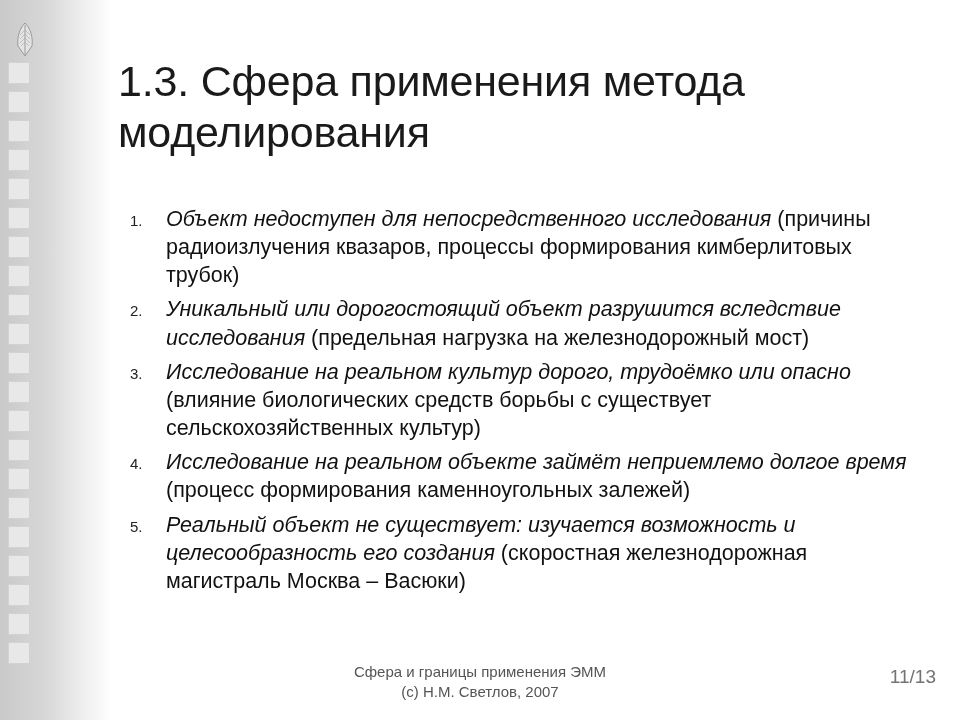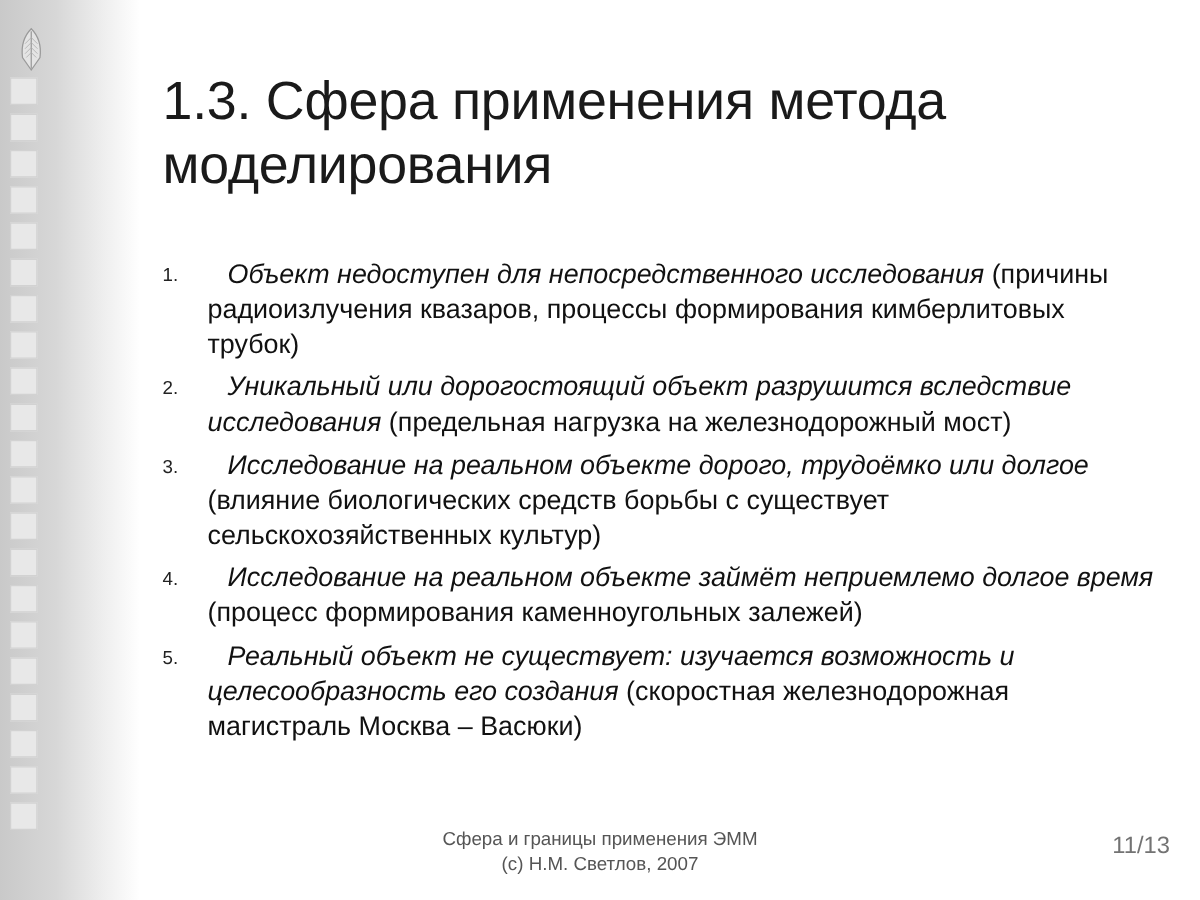--- a/index.html
+++ b/index.html
@@ -56,21 +56,20 @@
   .title {
     position: absolute;
     left: 118px;
     top: 56px;
     width: 810px;
     font-size: 43px;
     line-height: 1.18;
     color: #1a1a1a;
     font-weight: normal;
     letter-spacing: -0.2px;
-    margin-left: 12px;
   }
 
   
   .body-list {
     position: absolute;
     left: 124px;
     top: 205px;
     width: 800px;
   }
   .item {
@@ -89,21 +88,20 @@
     box-sizing: border-box;
   }
   .item-text {
     flex: 1;
     font-size: 21.5px;
     line-height: 1.31;
     color: #111111;
   }
   .item-text i {
     font-style: italic;
-    margin-left: 16px;
   }
 
   
   .footer-center {
     position: absolute;
     left: 0;
     right: 0;
     top: 662px;
     text-align: center;
     font-size: 15px;
@@ -164,21 +162,21 @@
       <div class="item-text"><i>Объект недоступен для непосредственного исследования</i><span> (причины радиоизлучения квазаров, процессы формирования кимберлитовых трубок)</span></div>
     </div>
 
     <div class="item">
       <div class="item-num">2.</div>
       <div class="item-text"><i>Уникальный или дорогостоящий объект разрушится вследствие исследования</i><span> (предельная нагрузка на железнодорожный мост)</span></div>
     </div>
 
     <div class="item">
       <div class="item-num">3.</div>
-      <div class="item-text"><i>Исследование на реальном объекте дорого, трудоёмко или долгое</i><span> (влияние биологических средств борьбы с существует сельскохозяйственных культур)</span></div>
+      <div class="item-text"><i>Исследование на реальном культур дорого, трудоёмко или опасно</i><span> (влияние биологических средств борьбы с существует сельскохозяйственных культур)</span></div>
     </div>
 
     <div class="item">
       <div class="item-num">4.</div>
       <div class="item-text"><i>Исследование на реальном объекте займёт неприемлемо долгое время</i><span> (процесс формирования каменноугольных залежей)</span></div>
     </div>
 
     <div class="item">
       <div class="item-num">5.</div>
       <div class="item-text"><i>Реальный объект не существует: изучается возможность и целесообразность его создания</i><span> (скоростная железнодорожная магистраль Москва – Васюки)</span></div>

